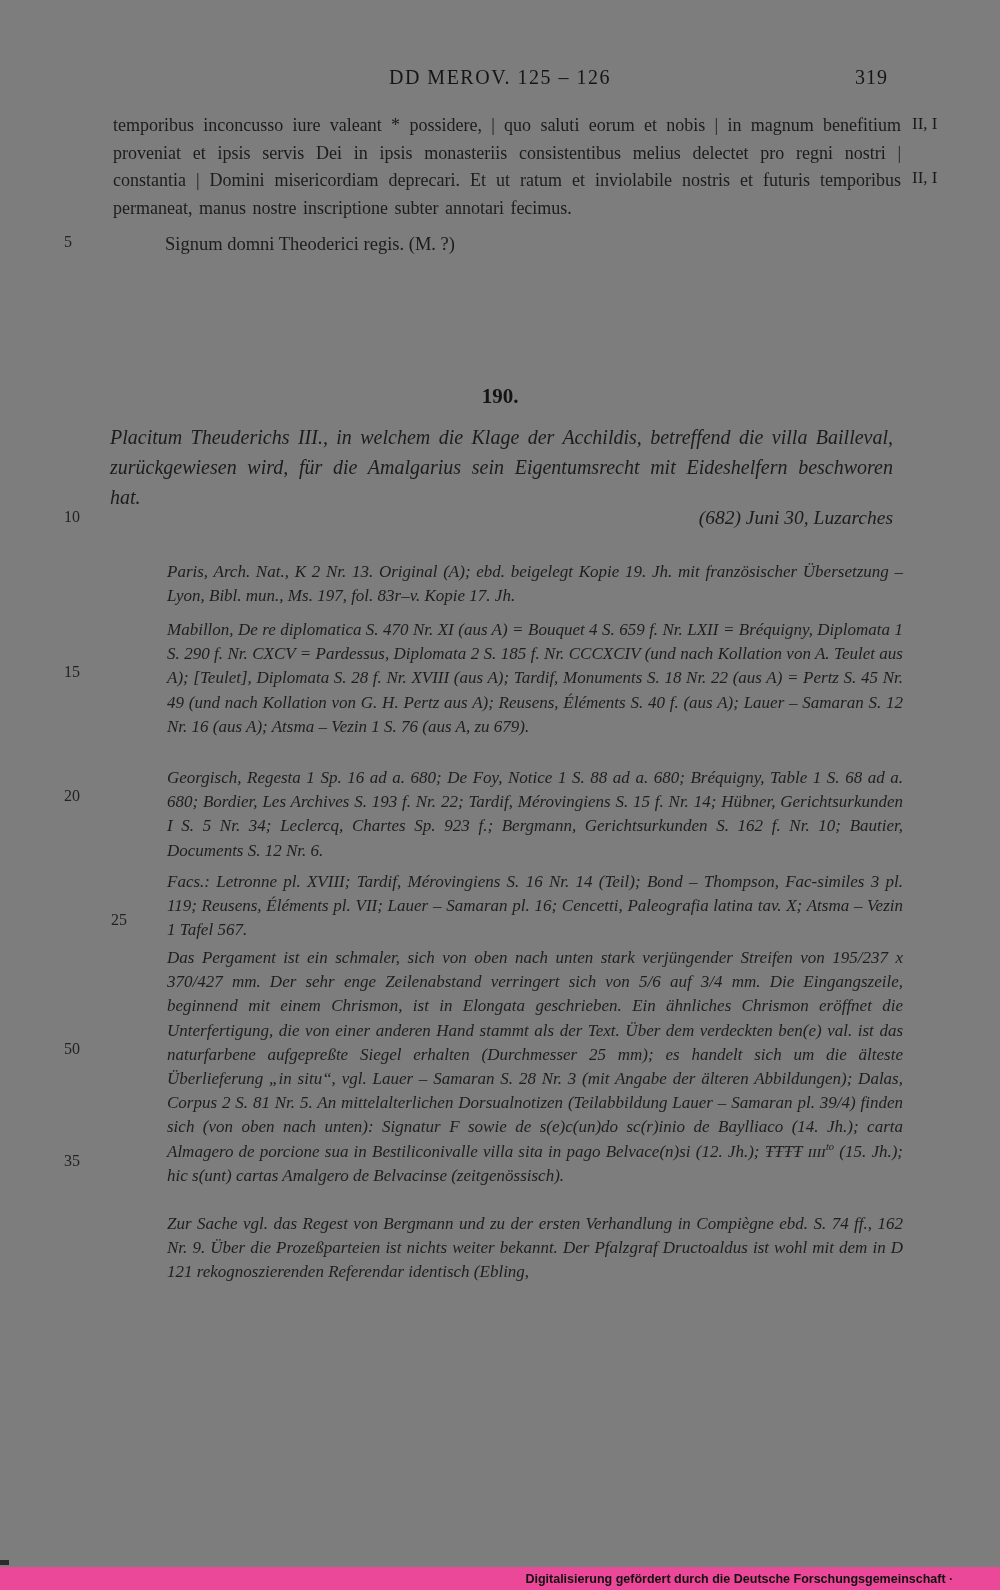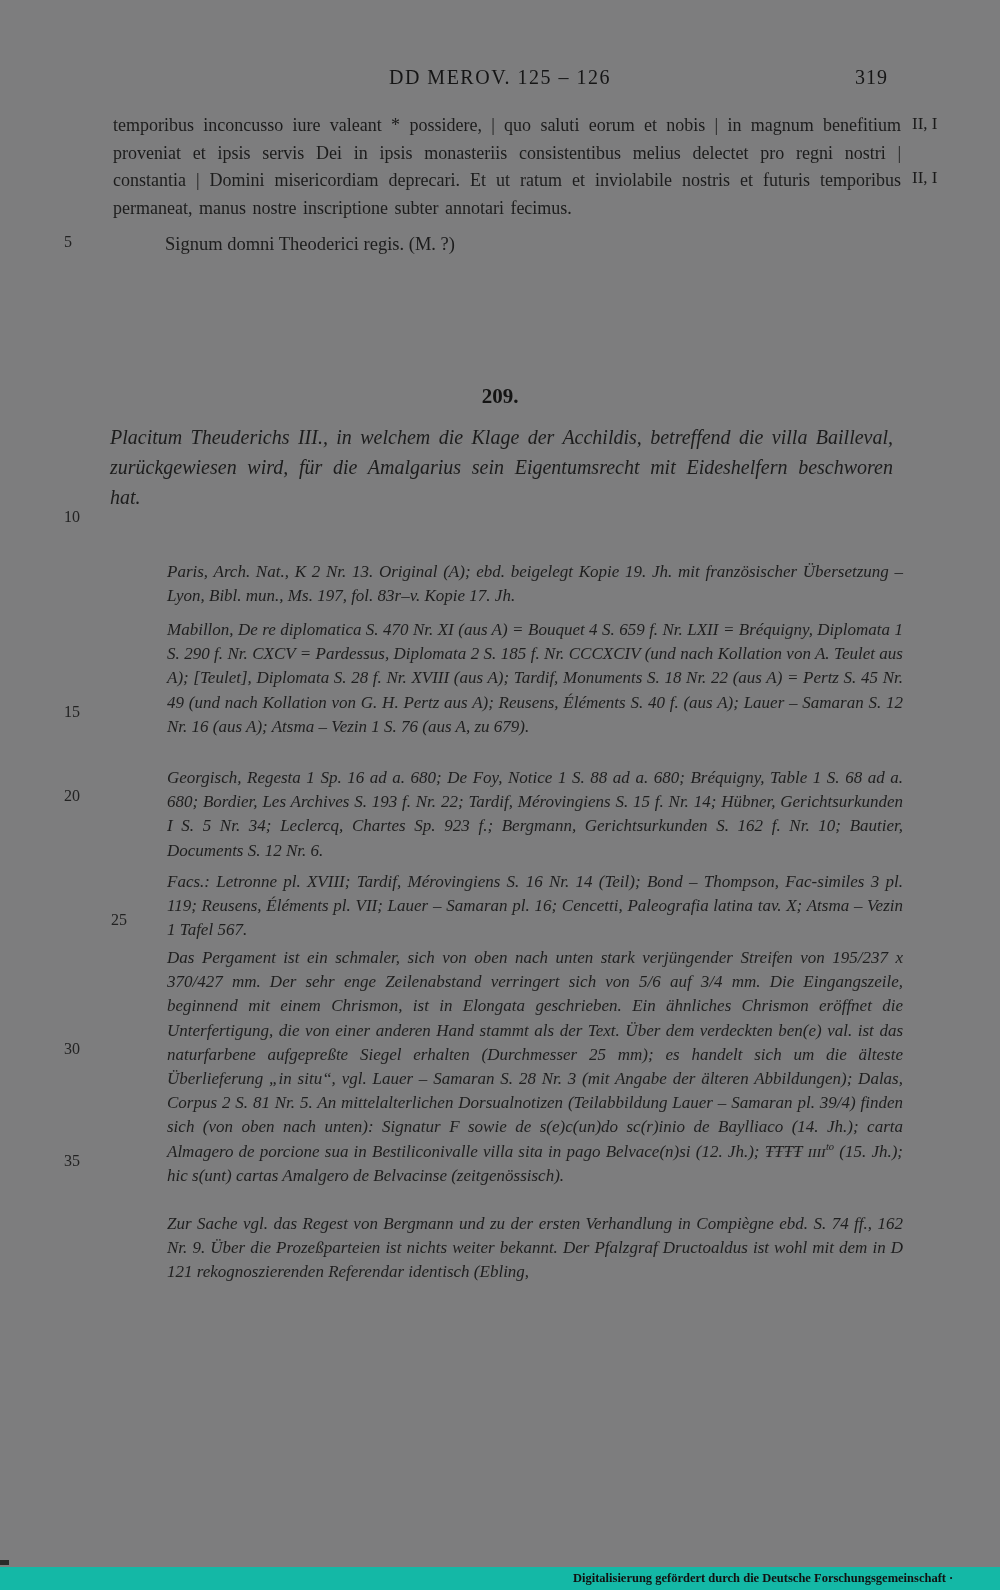--- a/index.html
+++ b/index.html
@@ -58,23 +58,23 @@
   }
   .side-note{
     position:absolute;left:912px;font-size:17px;color:#1a1a1a;
   }
   sup{font-size:0.62em;line-height:0;}
   .scan-artifact{
     position:absolute;left:0;top:1560px;width:9px;height:5px;background:#2a2a2a;
   }
   .footer-bar{
     position:absolute;left:0;top:1567px;width:1000px;height:23px;
-    background:#14b8a6;
+    background:#ec4899;
     display:flex;align-items:center;justify-content:flex-end;
-    font-family:Liberation Serif, serif;
+    font-family:Liberation Sans, sans-serif;
   }
   .footer-credit{
     font-size:12.5px;font-weight:bold;color:#111;margin-right:6px;
   }
   .dfg-logo{
     margin-right:8px;background:#1b2d6b;color:#fff;
     font-size:11px;font-weight:bold;letter-spacing:0.5px;
     padding:1px 4px 2px 4px;
     margin-top:40px;
   }
@@ -88,38 +88,39 @@
   <div class="page-number">319</div>
 
   <div class="charter-text">temporibus inconcusso iure valeant * possidere, | quo saluti eorum et nobis | in magnum benefitium proveniat et ipsis servis Dei in ipsis monasteriis consistentibus melius delectet pro regni nostri | constantia | Domini misericordiam deprecari. Et ut ratum et inviolabile nostris et futuris temporibus permaneat, manus nostre inscriptione subter annotari fecimus.</div>
 
   <span class="side-note" style="top:114px;">II, I</span>
   <span class="side-note" style="top:168px;">II, I</span>
 
   <span class="line-number" style="top:233px;">5</span>
   <div class="signum-line">Signum domni Theoderici regis. (M. ?)</div>
 
-  <div class="doc-number">209.</div>
+  <div class="doc-number">190.</div>
 
   <div class="regest">Placitum Theuderichs III., in welchem die Klage der Acchildis, betreffend die villa Bailleval, zurückgewiesen wird, für die Amalgarius sein Eigentumsrecht mit Eideshelfern beschworen hat.</div>
 
   <span class="line-number" style="top:508px;">10</span>
+  <div class="dateline">(682) Juni 30, Luzarches</div>
 
   <div class="refblock tradition">Paris, Arch. Nat., K 2 Nr. 13. Original (A); ebd. beigelegt Kopie 19. Jh. mit französischer Übersetzung – Lyon, Bibl. mun., Ms. 197, fol. 83r–v. Kopie 17. Jh.</div>
 
-  <span class="line-number" style="top:663px;margin-top:40px;">15</span>
+  <span class="line-number" style="top:663px;">15</span>
   <div class="refblock editions">Mabillon, De re diplomatica S. 470 Nr. XI (aus A) = Bouquet 4 S. 659 f. Nr. LXII = Bréquigny, Diplomata 1 S. 290 f. Nr. CXCV = Pardessus, Diplomata 2 S. 185 f. Nr. CCCXCIV (und nach Kollation von A. Teulet aus A); [Teulet], Diplomata S. 28 f. Nr. XVIII (aus A); Tardif, Monuments S. 18 Nr. 22 (aus A) = Pertz S. 45 Nr. 49 (und nach Kollation von G. H. Pertz aus A); Reusens, Éléments S. 40 f. (aus A); Lauer – Samaran S. 12 Nr. 16 (aus A); Atsma – Vezin 1 S. 76 (aus A, zu 679).</div>
 
   <span class="line-number" style="top:787px;">20</span>
   <div class="refblock regesta">Georgisch, Regesta 1 Sp. 16 ad a. 680; De Foy, Notice 1 S. 88 ad a. 680; Bréquigny, Table 1 S. 68 ad a. 680; Bordier, Les Archives S. 193 f. Nr. 22; Tardif, Mérovingiens S. 15 f. Nr. 14; Hübner, Gerichtsurkunden I S. 5 Nr. 34; Leclercq, Chartes Sp. 923 f.; Bergmann, Gerichtsurkunden S. 162 f. Nr. 10; Bautier, Documents S. 12 Nr. 6.</div>
 
   <span class="line-number" style="top:911px;margin-left:47px;">25</span>
   <div class="refblock facsimiles">Facs.: Letronne pl. XVIII; Tardif, Mérovingiens S. 16 Nr. 14 (Teil); Bond – Thompson, Fac-similes 3 pl. 119; Reusens, Éléments pl. VII; Lauer – Samaran pl. 16; Cencetti, Paleografia latina tav. X; Atsma – Vezin 1 Tafel 567.</div>
 
-  <span class="line-number" style="top:1040px;">30</span>
+  <span class="line-number" style="top:1040px;">50</span>
   <span class="line-number" style="top:1152px;">35</span>
   <div class="refblock description"><span>Das Pergament ist ein schmaler, sich von oben nach unten stark verjüngender Streifen von 195/237 x 370/427 mm. Der sehr enge Zeilenabstand verringert sich von 5/6 auf 3/4 mm. Die Eingangszeile, beginnend mit einem Chrismon, ist in Elongata geschrieben. Ein ähnliches Chrismon eröffnet die Unterfertigung, die von einer anderen Hand stammt als der Text. Über dem verdeckten ben(e) val. ist das naturfarbene aufgepreßte Siegel erhalten (Durchmesser 25 mm); es handelt sich um die älteste Überlieferung „in situ“, vgl. Lauer – Samaran S. 28 Nr. 3 (mit Angabe der älteren Abbildungen); Dalas, Corpus 2 S. 81 Nr. 5. An mittelalterlichen Dorsualnotizen (Teilabbildung Lauer – Samaran pl. 39/4) finden sich (von oben nach unten): Signatur F sowie de s(e)c(un)do sc(r)inio de Baylliaco (14. Jh.); carta Almagero de porcione sua in Bestiliconivalle villa sita in pago Belvace(n)si (12. Jh.); ŦŦŦŦ ɪɪɪɪ</span><sup>to</sup><span> (15. Jh.); hic s(unt) cartas Amalgero de Belvacinse (zeitgenössisch).</span></div>
 
   <div class="refblock commentary">Zur Sache vgl. das Regest von Bergmann und zu der ersten Verhandlung in Compiègne ebd. S. 74 ff., 162 Nr. 9. Über die Prozeßparteien ist nichts weiter bekannt. Der Pfalzgraf Dructoaldus ist wohl mit dem in D 121 rekognoszierenden Referendar identisch (Ebling,</div>
 
   <div class="scan-artifact"></div>
 
   <div class="footer-bar">
     <span class="footer-credit">Digitalisierung gefördert durch die Deutsche Forschungsgemeinschaft ·</span>
     <span class="dfg-logo">DFG</span>

